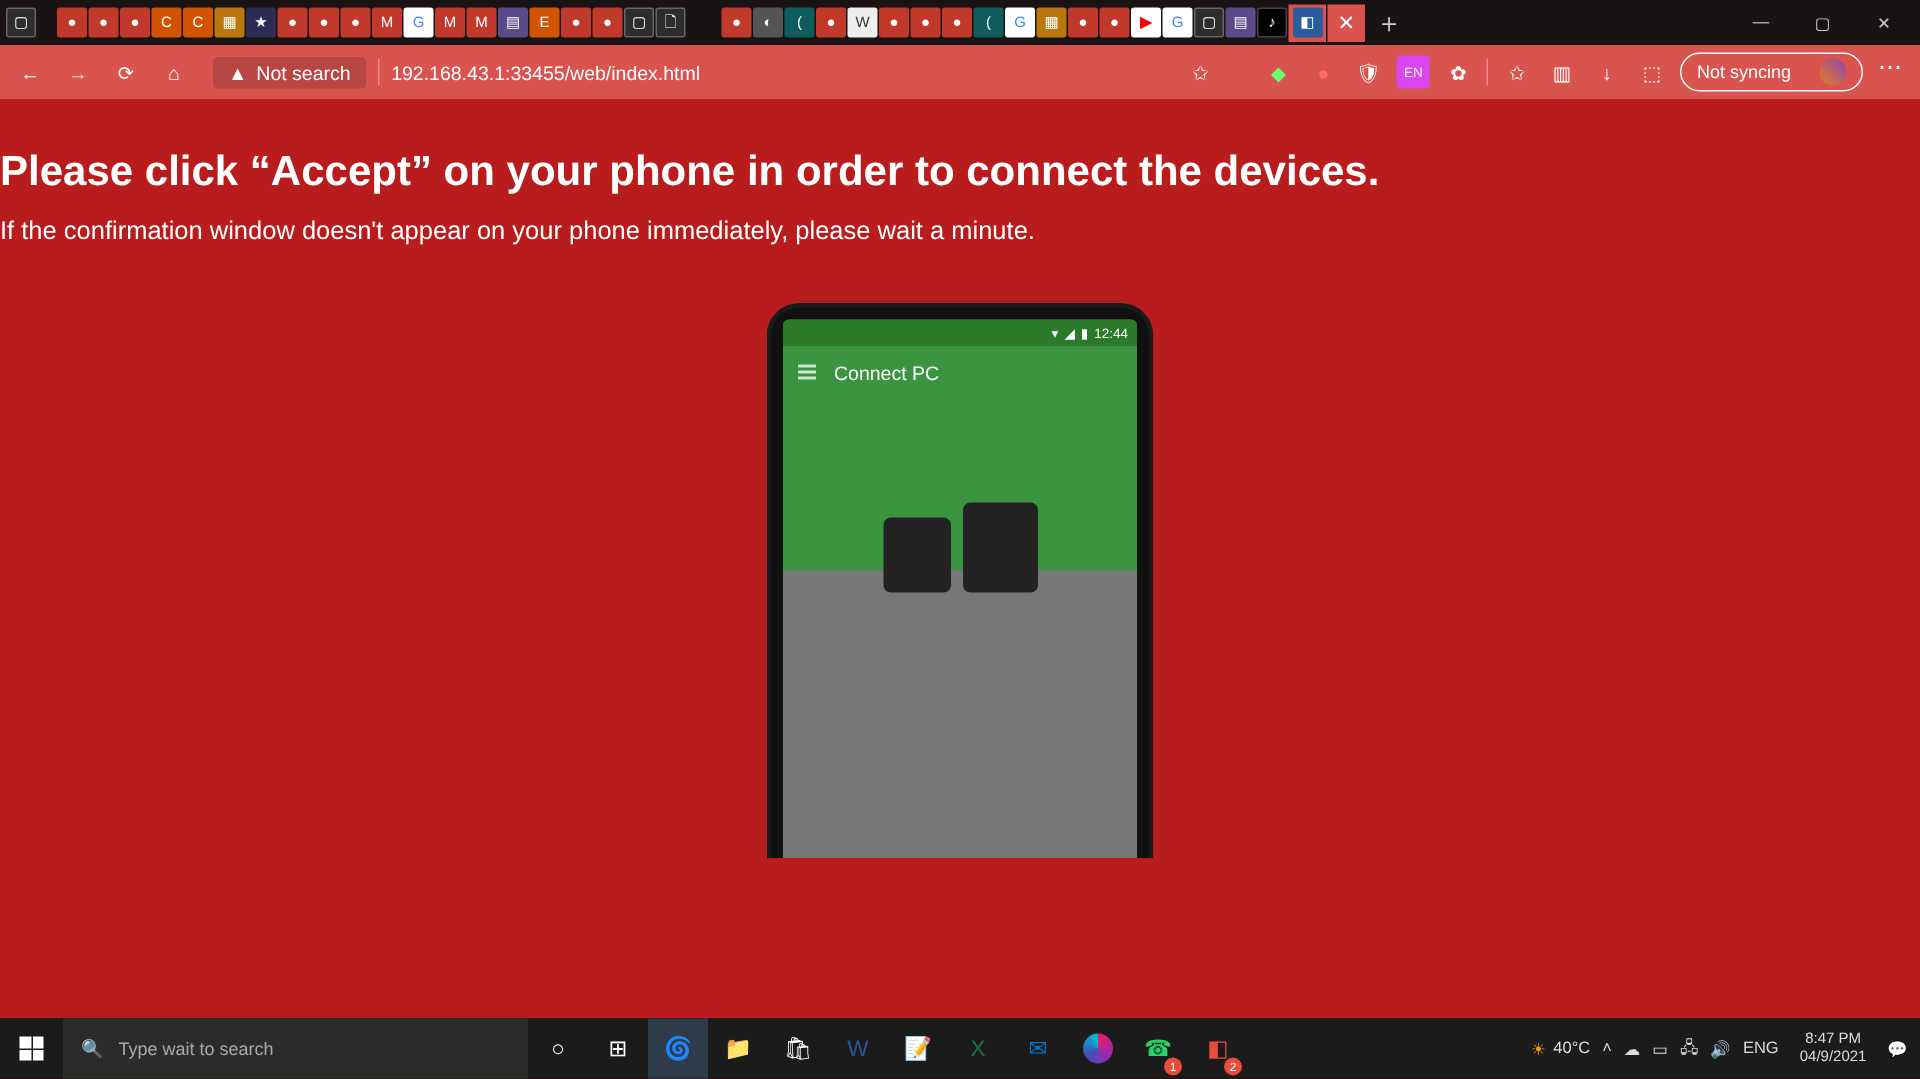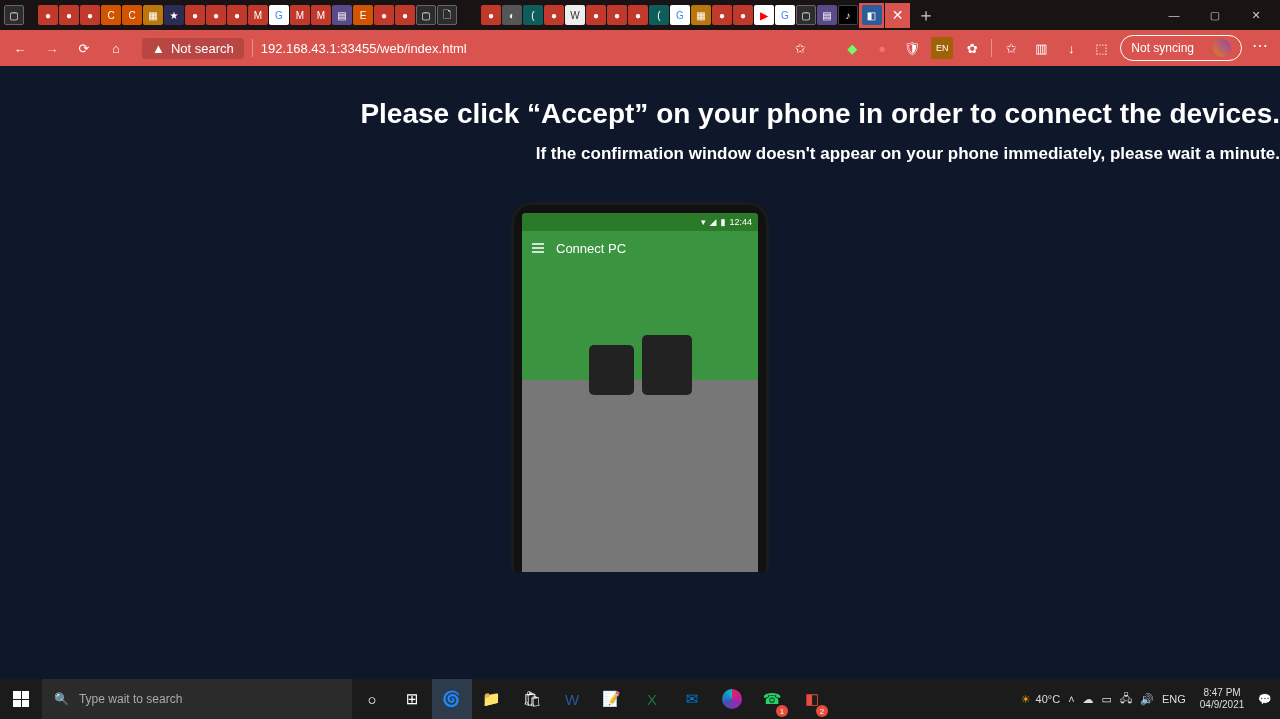--- a/index.html
+++ b/index.html
@@ -18,23 +18,23 @@
 .nav-btn{width:24px;height:24px;display:flex;align-items:center;justify-content:center;color:#ffd0d0}
 .nav-btn.on{color:#fff}
 .site-sec{display:flex;align-items:center;gap:6px;background:rgba(0,0,0,.15);padding:3px 10px;border-radius:3px;margin-left:6px}
 .sep{width:1px;height:18px;background:rgba(255,255,255,.35)}
 .url{flex:0 0 auto;margin-right:auto}
 .ext-icon{width:22px;height:22px;display:flex;align-items:center;justify-content:center;font-size:13px}
 .nosync{border:1px solid #fff;border-radius:14px;padding:3px 10px;display:flex;align-items:center;gap:19px;font-size:12px}
 .avatar{width:18px;height:18px;border-radius:50%;background:linear-gradient(45deg,#e67e22,#8e44ad)}
 .dots{font-size:16px;letter-spacing:2px;position:relative;top:-3px}
 
-.page{height:613px;background:#0f172a;color:#fff;text-align:right;padding-top:32px;position:relative}
+.page{height:613px;background:#b91c1c;color:#fff;text-align:left;padding-top:32px;position:relative}
 .h1{font-size:28px;font-weight:700;margin-bottom:14px}
-.h2{font-size:17px;font-weight:700}
+.h2{font-size:17px;font-weight:400}
 
 .phone{width:258px;height:370px;background:#111;border-radius:22px 22px 0 0;margin:38px auto 0;position:relative;overflow:hidden;border:3px solid #1b1b1b;border-bottom:none}
 .phone-inner{position:absolute;top:8px;left:8px;right:8px;bottom:0;background:#777;border-radius:4px 4px 0 0;overflow:hidden}
 .statusbar{height:18px;background:#2a7a2a;display:flex;justify-content:flex-end;align-items:center;gap:4px;padding:0 6px;font-size:9px;color:#fff}
 .appbar{height:34px;background:#3a9440;display:flex;align-items:center;gap:12px;padding:0 10px;color:#fff;font-size:13px}
 .ham{display:flex;flex-direction:column;gap:2px}
 .ham span{width:12px;height:2px;background:#cde8ce}
 .green-zone{height:115px;background:#3a9440;position:relative;display:flex;justify-content:center;align-items:flex-end}
 .dev{width:50px;height:60px;background:#222;border-radius:5px;margin:0 4px;position:relative;top:15px}
 .dev.s{width:45px;height:50px}
@@ -120,21 +120,21 @@
     <span>▲</span>
     <span>Not search</span>
   </div>
   <div class="sep"></div>
   <div class="url">192.168.43.1:33455/web/index.html</div>
   <div class="ext-icon">✩</div>
   <div style="width:14px"></div>
   <div class="ext-icon" style="color:#6aff6a">◆</div>
   <div class="ext-icon" style="color:#ff6a6a">●</div>
   <div class="ext-icon">🛡</div>
-  <div class="ext-icon" style="background:#a16207;border-radius:3px;font-size:9px;padding:1px 3px">EN</div>
+  <div class="ext-icon" style="background:#d946ef;border-radius:3px;font-size:9px;padding:1px 3px">EN</div>
   <div class="ext-icon">✿</div>
   <div class="sep"></div>
   <div class="ext-icon">✩</div>
   <div class="ext-icon">▥</div>
   <div class="ext-icon">↓</div>
   <div class="ext-icon">⬚</div>
   <div class="nosync">
     <span>Not syncing</span>
     <span class="avatar"></span>
   </div>

